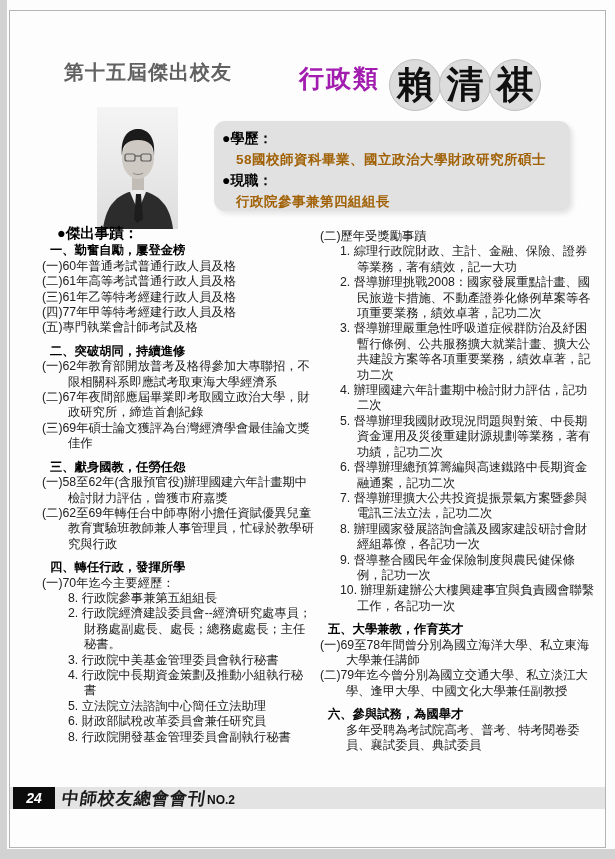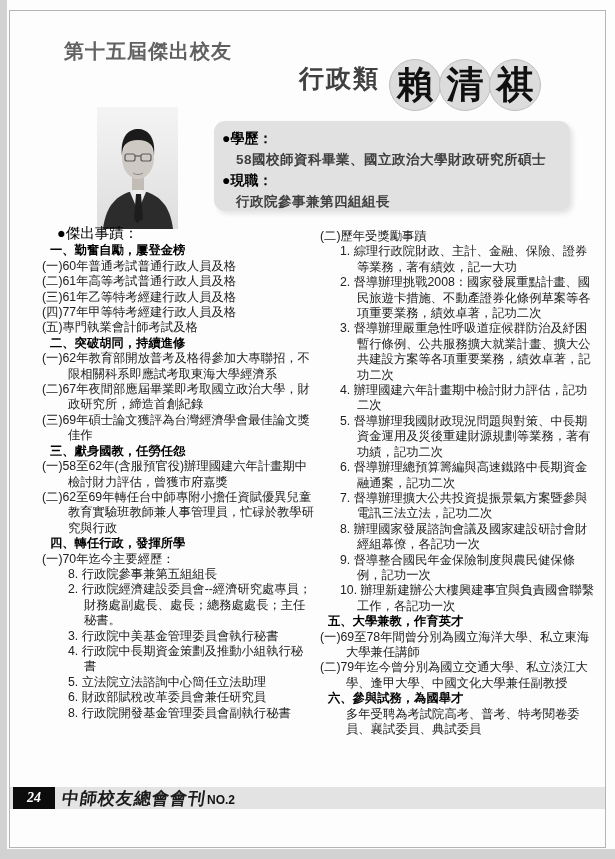--- a/index.html
+++ b/index.html
@@ -2,51 +2,51 @@
 <html><head>
 <meta charset="utf-8">
 <style>
   html,body{margin:0;padding:0;background:#bfbfbf;}
   .page{position:relative;width:615px;height:859px;background:#fdfdfd;overflow:hidden;
         font-family:"Liberation Sans",sans-serif;}
   .scan-edge-left{position:absolute;left:0;top:0;width:7px;height:859px;background:#d2d2d2;}
   .scan-edge-bottom{position:absolute;left:0;top:849px;width:615px;height:10px;background:#d2d2d2;}
   .border-rect{position:absolute;left:9px;top:10px;width:595px;height:836px;border:1px solid #b4b4b4;}
 
-  .series-title{position:absolute;left:64px;top:38px;font-family:"Liberation Serif",serif;
+  .series-title{position:absolute;left:64px;top:59px;font-family:"Liberation Serif",serif;
         font-size:20px;font-weight:bold;color:#616161;letter-spacing:1px;}
-  .category{position:absolute;left:299px;top:62px;font-size:25px;font-weight:bold;color:#404040;letter-spacing:2px;}
+  .category{position:absolute;left:299px;top:62px;font-size:25px;font-weight:bold;color:#a21caf;letter-spacing:2px;}
   .name-circles{position:absolute;left:389px;top:59px;display:flex;}
   .name-circle{width:50px;height:50px;border-radius:50%;background:#dcdcdc;border:1px solid #bfbfbf;
         margin-left:-2px;display:flex;align-items:center;justify-content:center;
         font-family:"Liberation Serif",serif;font-size:37px;font-weight:bold;color:#101010;}
   .name-circle:first-child{margin-left:0;}
 
   .photo{position:absolute;left:97px;top:107px;width:81px;height:122px;}
 
   .edu-box{position:absolute;left:214px;top:121px;width:356px;height:90px;background:#e1e1e1;
         border-radius:11px;box-shadow:3px 3px 5px rgba(0,0,0,0.10);padding:7px 0 0 8px;box-sizing:border-box;}
   .edu-label{font-size:14px;font-weight:bold;color:#000000;line-height:21px;}
-  .edu-value{font-size:13.5px;font-weight:bold;color:#404040;line-height:21px;padding-left:14px;letter-spacing:0.5px;}
+  .edu-value{font-size:13.5px;font-weight:bold;color:#a16207;line-height:21px;padding-left:14px;letter-spacing:0.5px;}
 
   .col{position:absolute;font-size:12.3px;line-height:15.4px;color:#212121;}
   .col.left{left:42px;top:226px;width:272px;}
   .col.right{left:320px;top:229px;width:277px;}
   .blk{}
-  .blk.title{font-size:14.5px;font-weight:normal;margin-left:15px;margin-bottom:2px;color:#000;}
-  .blk.heading{font-weight:bold;margin-left:8px;color:#000;}
+  .blk.title{font-size:14.5px;font-weight:bold;margin-left:15px;margin-bottom:2px;color:#000;}
+  .blk.heading{font-weight:bold;margin-left:8px;margin-top:8px;color:#000;}
   .blk.title + .blk.heading{margin-top:1px;}
   .blk.item{padding-left:26px;text-indent:-26px;}
   .blk.subitem{margin-left:26px;padding-left:16px;text-indent:-16px;}
   .col.right .blk.subitem{margin-left:20px;padding-left:17px;text-indent:-17px;}
   .blk.para{margin-left:26px;}
 
   .footer-band{position:absolute;left:10px;top:787px;width:595px;height:22px;background:#e3e3e3;}
   .page-number-box{position:absolute;left:3px;top:0;width:42px;height:22px;background:#0c0c0c;color:#ffffff;
-        display:flex;align-items:center;justify-content:center;font-family:Liberation Serif, serif;
+        display:flex;align-items:center;justify-content:center;font-family:Liberation Sans, sans-serif;
         font-style:italic;font-weight:bold;font-size:14px;}
   .journal-title{position:absolute;left:52px;top:0px;font-family:"Liberation Serif",serif;font-weight:bold;
         font-size:17px;color:#1c1c1c;transform:skewX(-8deg);letter-spacing:1px;white-space:nowrap;}
   .issue-number{position:absolute;left:197px;top:6px;font-size:12px;font-weight:bold;color:#111;}
 </style>
 </head>
 <body>
 
 <div class="page">
 

